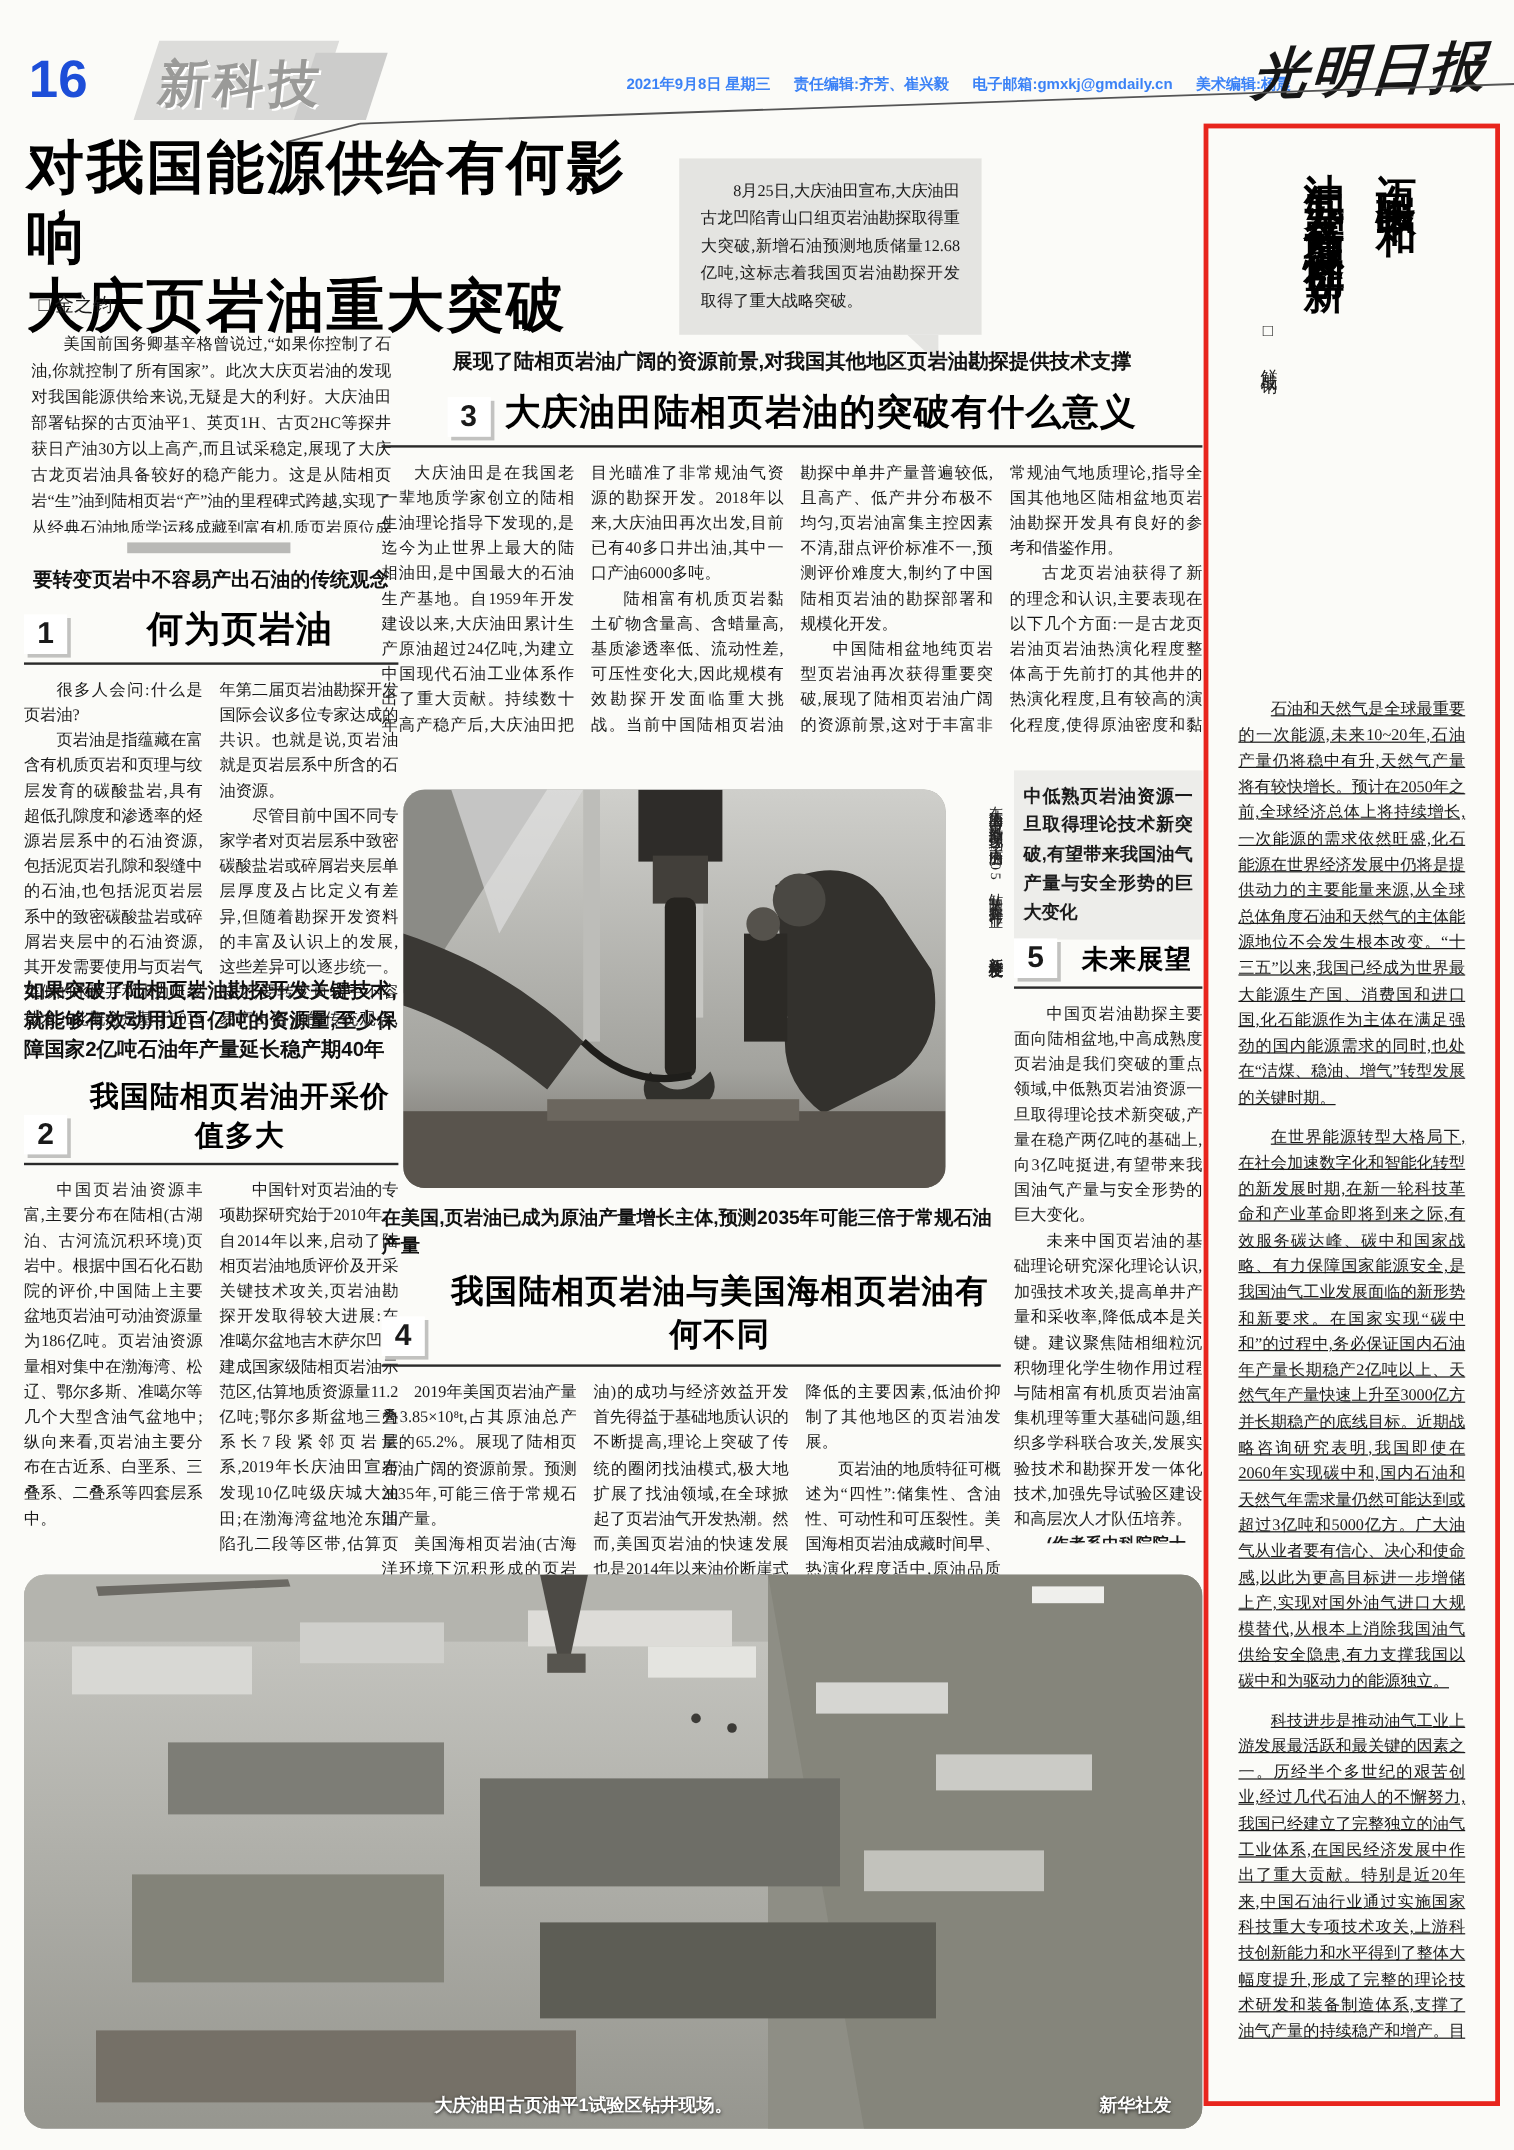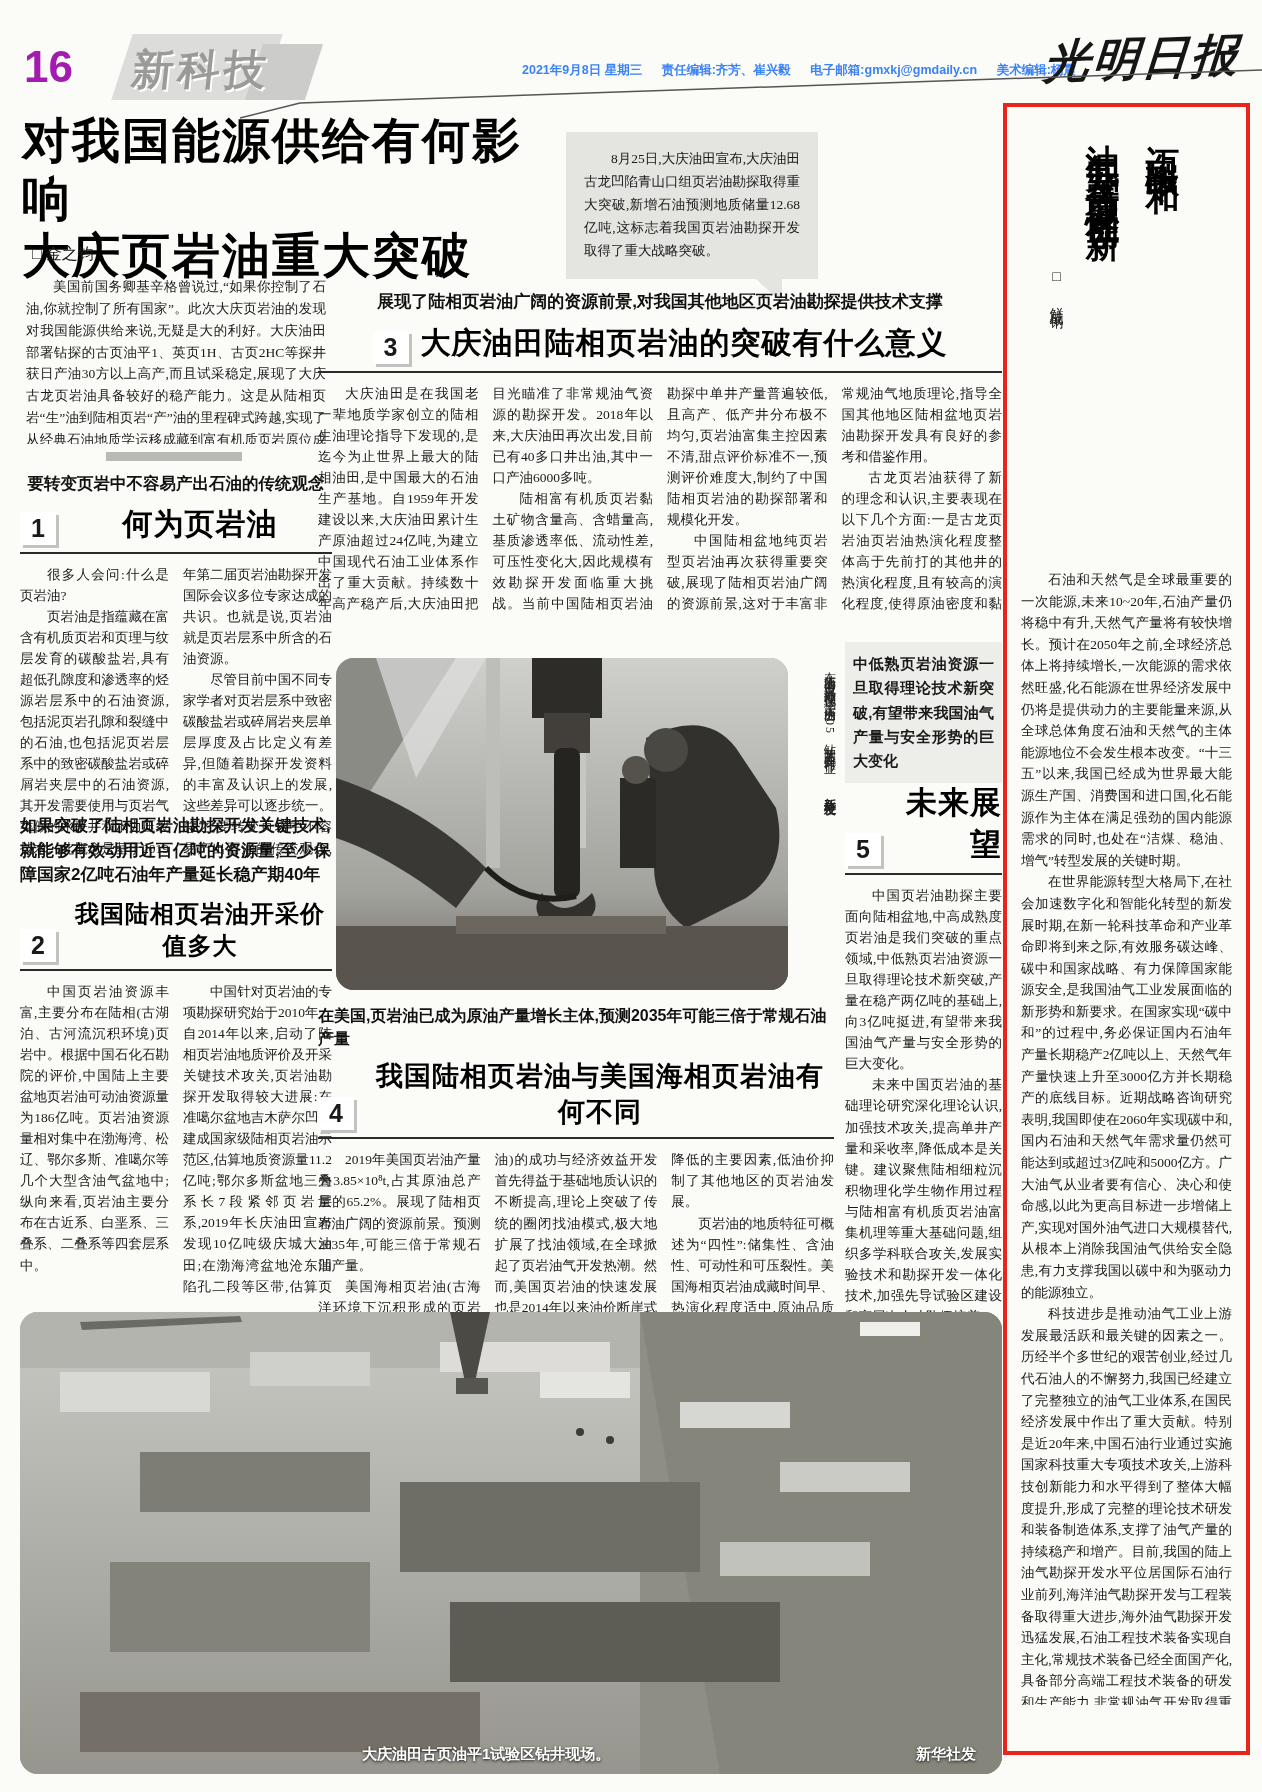--- a/index.html
+++ b/index.html
@@ -1,20 +1,20 @@
 <!DOCTYPE html>
 <html><head>
 <meta charset="utf-8">
 <style>
   html,body{margin:0;padding:0;background:#e8e8e6;}
   .page{position:relative;width:1262px;height:1792px;background:#fbfbf8;overflow:hidden;
         font-family:"Liberation Serif",serif;color:#1a1a1a;}
   .abs{position:absolute;}
   
-  .pagenum{font:bold 44px "Liberation Sans",sans-serif;color:#a21caf;}
+  .pagenum{font:bold 44px "Liberation Sans",sans-serif;color:#1d4ed8;}
   .seclogo-wrap{width:230px;height:70px;}
   .slab{position:absolute;background:#dcdcda;transform:skewX(-18deg);}
   .slab2{background:#cccccb;}
   .seclogo-text{position:absolute;left:28px;top:8px;font:bold 42px "Liberation Sans",sans-serif;
         color:#9a9a98;letter-spacing:4px;transform:skewX(-6deg);text-shadow:2px 2px 0 #fff;}
   .dateline{font:bold 12.5px "Liberation Sans",sans-serif;color:#3b82f6;white-space:nowrap;}
   .dateline span{margin-right:16px;}
   .masthead{font:bold 46px "Liberation Serif",serif;font-style:italic;letter-spacing:3px;color:#161616;
         transform:skewX(-6deg) rotate(-2deg);}
   
@@ -52,21 +52,21 @@
   .photocap{position:absolute;bottom:10px;left:0;width:100%;color:#fff;
         font:bold 15px "Liberation Sans",sans-serif;text-shadow:0 1px 3px rgba(0,0,0,.9);}
   .photocap .cap{position:absolute;left:50%;transform:translateX(-60%);bottom:0;white-space:nowrap;}
   .photocap .credit{position:absolute;right:26px;bottom:0;}
   
   .opinion{border:4px solid #e8251d;background:#fbfbf8;box-sizing:border-box;padding:10px 14px 12px 14px;}
   .vtitle{position:relative;height:452px;writing-mode:vertical-rl;padding-right:28px;}
   .vtitle .tline{display:block;font-weight:bold;font-size:34px;letter-spacing:9px;color:#000;margin-left:14px;}
   .vtitle .vbyline{display:block;font-size:14px;letter-spacing:4px;padding-top:152px;margin-left:26px;}
   .opbody{font-size:13.5px;line-height:1.6;text-align:justify;overflow:hidden;height:1136px;}
-  .opbody p{margin:0;text-indent:2em;}
+  .opbody p{margin:11px;text-indent:2em;text-decoration:underline;}
 </style>
 </head>
 <body>
 
 <div class="page">
 
   <div class="abs pagenum" style="left:24px;top:42px;">16</div>
 
   <div class="abs seclogo-wrap" style="left:104px;top:34px;">
     <div class="slab" style="left:18px;top:0;width:150px;height:66px;"></div>
@@ -176,21 +176,21 @@
   </div>
   <div class="abs vcap" style="left:792px;top:662px;width:46px;height:326px;">
     <span>在大庆油田古龙页岩油勘探现场,大庆油田1205钻井队员工在井口作业。</span>
     <span class="credit">新华社发</span>
   </div>
 
   <div class="abs s5kickbox" style="left:845px;top:642px;width:141px;">中低熟页岩油资源一旦取得理论技术新突破,有望带来我国油气产量与安全形势的巨大变化</div>
   <div class="abs" style="left:845px;top:782px;width:157px;">
     <div class="titlerow">
       <div class="badge">5</div>
-      <div class="sectitle" style="font-size:31px;flex:1;text-align:right;font-family:Liberation Serif, serif;">未来展望</div>
+      <div class="sectitle" style="font-size:22px;flex:1;text-align:center;font-family:Liberation Serif, serif;">未来展望</div>
     </div>
     <div class="colbody" style="margin-top:10px;height:452px;">
       <p>中国页岩油勘探主要面向陆相盆地,中高成熟度页岩油是我们突破的重点领域,中低熟页岩油资源一旦取得理论技术新突破,产量在稳产两亿吨的基础上,向3亿吨挺进,有望带来我国油气产量与安全形势的巨大变化。</p>
       <p>未来中国页岩油的基础理论研究深化理论认识,加强技术攻关,提高单井产量和采收率,降低成本是关键。建议聚焦陆相细粒沉积物理化学生物作用过程与陆相富有机质页岩油富集机理等重大基础问题,组织多学科联合攻关,发展实验技术和勘探开发一体化技术,加强先导试验区建设和高层次人才队伍培养。</p>
       <p class="authnote">(作者系中科院院士、国家页岩油研发中心主任)</p>
     </div>
   </div>
 
   <div class="abs" style="left:318px;top:1004px;width:516px;">
     <div class="kicker" style="font-size:16px;">在美国,页岩油已成为原油产量增长主体,预测2035年可能三倍于常规石油产量</div>

